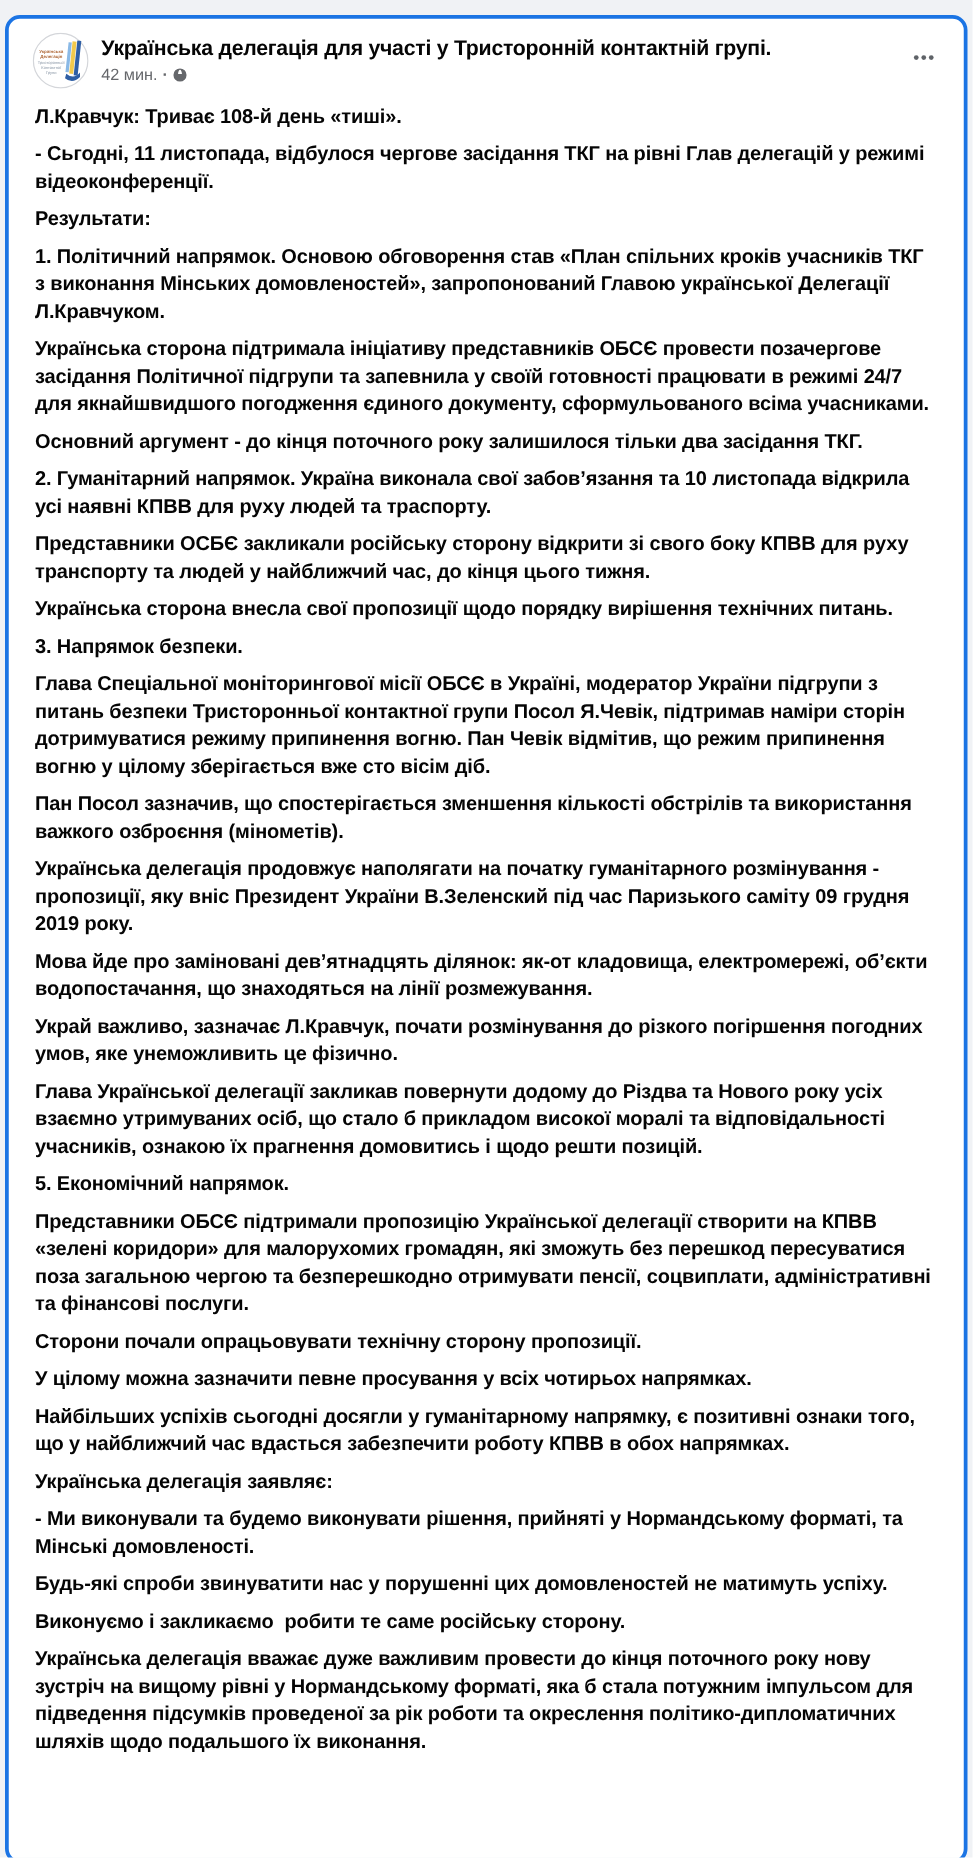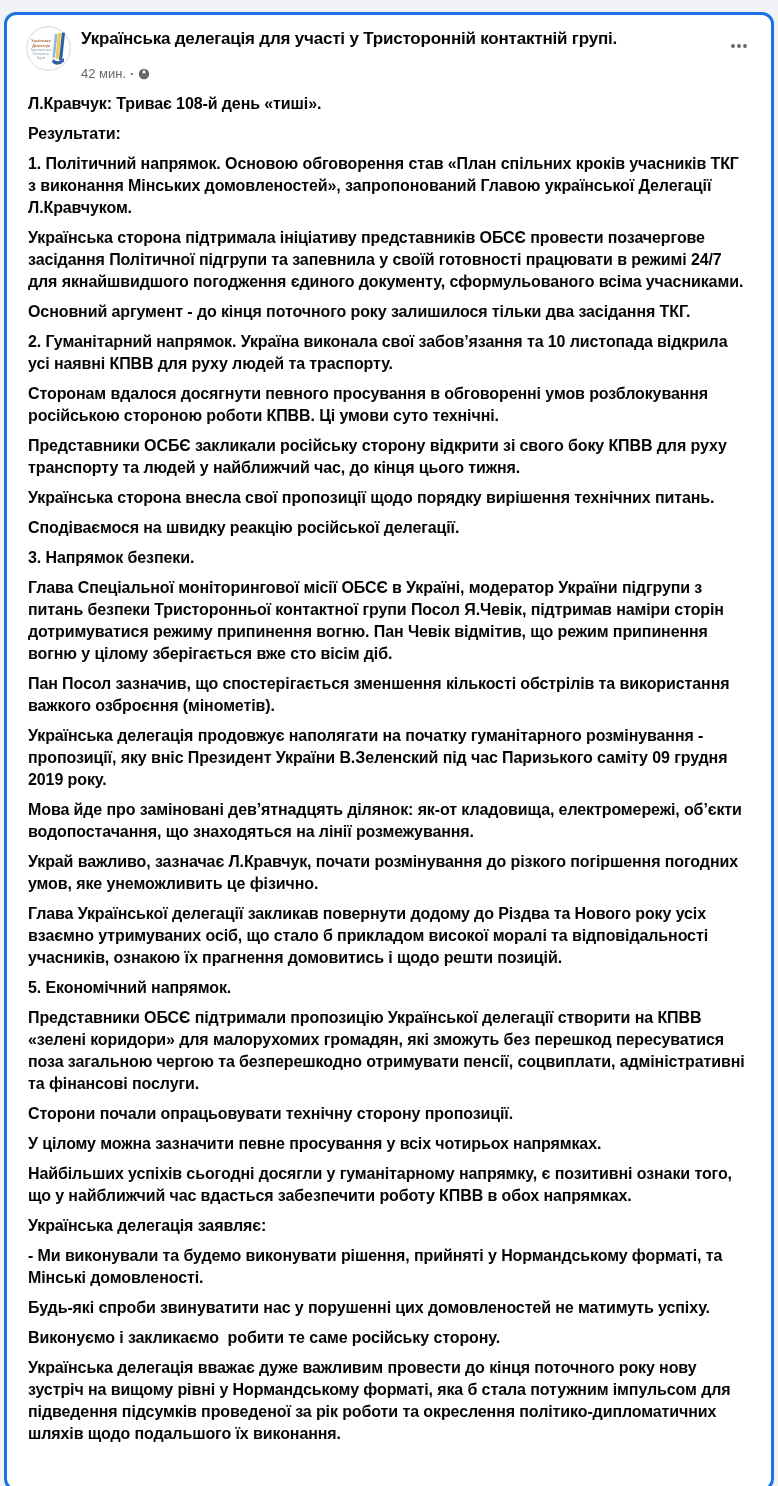--- a/index.html
+++ b/index.html
@@ -40,21 +40,21 @@
     font-weight:700;
     color:#050505;
     line-height:21px;
     letter-spacing:-0.2px;
     cursor:pointer;
   }
   .meta-row{
     display:flex;
     align-items:center;
     gap:4px;
-    margin-top:17px;
+    margin-top:3px;
     font-size:13px;
     color:#65676b;
   }
   .meta-row .timestamp{cursor:pointer;}
   .meta-row .sep{font-weight:700;}
   .globe{display:inline-flex;align-items:center;}
   .menu-btn{
     flex:none;
     width:36px;height:36px;
     display:flex;align-items:center;justify-content:center;
@@ -117,29 +117,28 @@
         <circle cx="4" cy="10" r="1.9" fill="#5f6368"></circle>
         <circle cx="10" cy="10" r="1.9" fill="#5f6368"></circle>
         <circle cx="16" cy="10" r="1.9" fill="#5f6368"></circle>
       </svg>
     </div>
 
   </div>
 
   <div class="post-body">
       <p>Л.Кравчук: Триває 108-й день «тиші».</p>
+      <p>- Сьгодні, 11 листопада, відбулося чергове засідання ТКГ на рівні Глав делегацій у режимі відеоконференції.</p>
       <p>Результати:</p>
       <p>1. Політичний напрямок. Основою обговорення став «План спільних кроків учасників ТКГ з виконання Мінських домовленостей», запропонований Главою української Делегації Л.Кравчуком.</p>
       <p>Українська сторона підтримала ініціативу представників ОБСЄ провести позачергове засідання Політичної підгрупи та запевнила у своїй готовності працювати в режимі 24/7 для якнайшвидшого погодження єдиного документу, сформульованого всіма учасниками.</p>
       <p>Основний аргумент - до кінця поточного року залишилося тільки два засідання ТКГ.</p>
       <p>2. Гуманітарний напрямок. Україна виконала свої забов’язання та 10 листопада відкрила усі наявні КПВВ для руху людей та траспорту.</p>
-      <p>Сторонам вдалося досягнути певного просування в обговоренні умов розблокування російською стороною роботи КПВВ. Ці умови суто технічні.</p>
       <p>Представники ОСБЄ закликали російську сторону відкрити зі свого боку КПВВ для руху транспорту та людей у найближчий час, до кінця цього тижня.</p>
       <p>Українська сторона внесла свої пропозиції щодо порядку вирішення технічних питань.</p>
-      <p>Сподіваємося на швидку реакцію російської делегації.</p>
       <p>3. Напрямок безпеки.</p>
       <p>Глава Спеціальної моніторингової місії ОБСЄ в Україні, модератор України підгрупи з питань безпеки Тристоронньої контактної групи Посол Я.Чевік, підтримав наміри сторін дотримуватися режиму припинення вогню. Пан Чевік відмітив, що режим припинення вогню у цілому зберігається вже сто вісім діб.</p>
       <p>Пан Посол зазначив, що спостерігається зменшення кількості обстрілів та використання важкого озброєння (мінометів).</p>
       <p>Українська делегація продовжує наполягати на початку гуманітарного розмінування - пропозиції, яку вніс Президент України В.Зеленский під час Паризького саміту 09 грудня 2019 року.</p>
       <p>Мова йде про заміновані дев’ятнадцять ділянок: як-от кладовища, електромережі, об’єкти водопостачання, що знаходяться на лінії розмежування.</p>
       <p>Украй важливо, зазначає Л.Кравчук, почати розмінування до різкого погіршення погодних умов, яке унеможливить це фізично.</p>
       <p>Глава Української делегації закликав повернути додому до Різдва та Нового року усіх взаємно утримуваних осіб, що стало б прикладом високої моралі та відповідальності учасників, ознакою їх прагнення домовитись і щодо решти позицій.</p>
       <p>5. Економічний напрямок.</p>
       <p>Представники ОБСЄ підтримали пропозицію Української делегації створити на КПВВ «зелені коридори» для малорухомих громадян, які зможуть без перешкод пересуватися поза загальною чергою та безперешкодно отримувати пенсії, соцвиплати, адміністративні та фінансові послуги.</p>
       <p>Сторони почали опрацьовувати технічну сторону пропозиції.</p>

